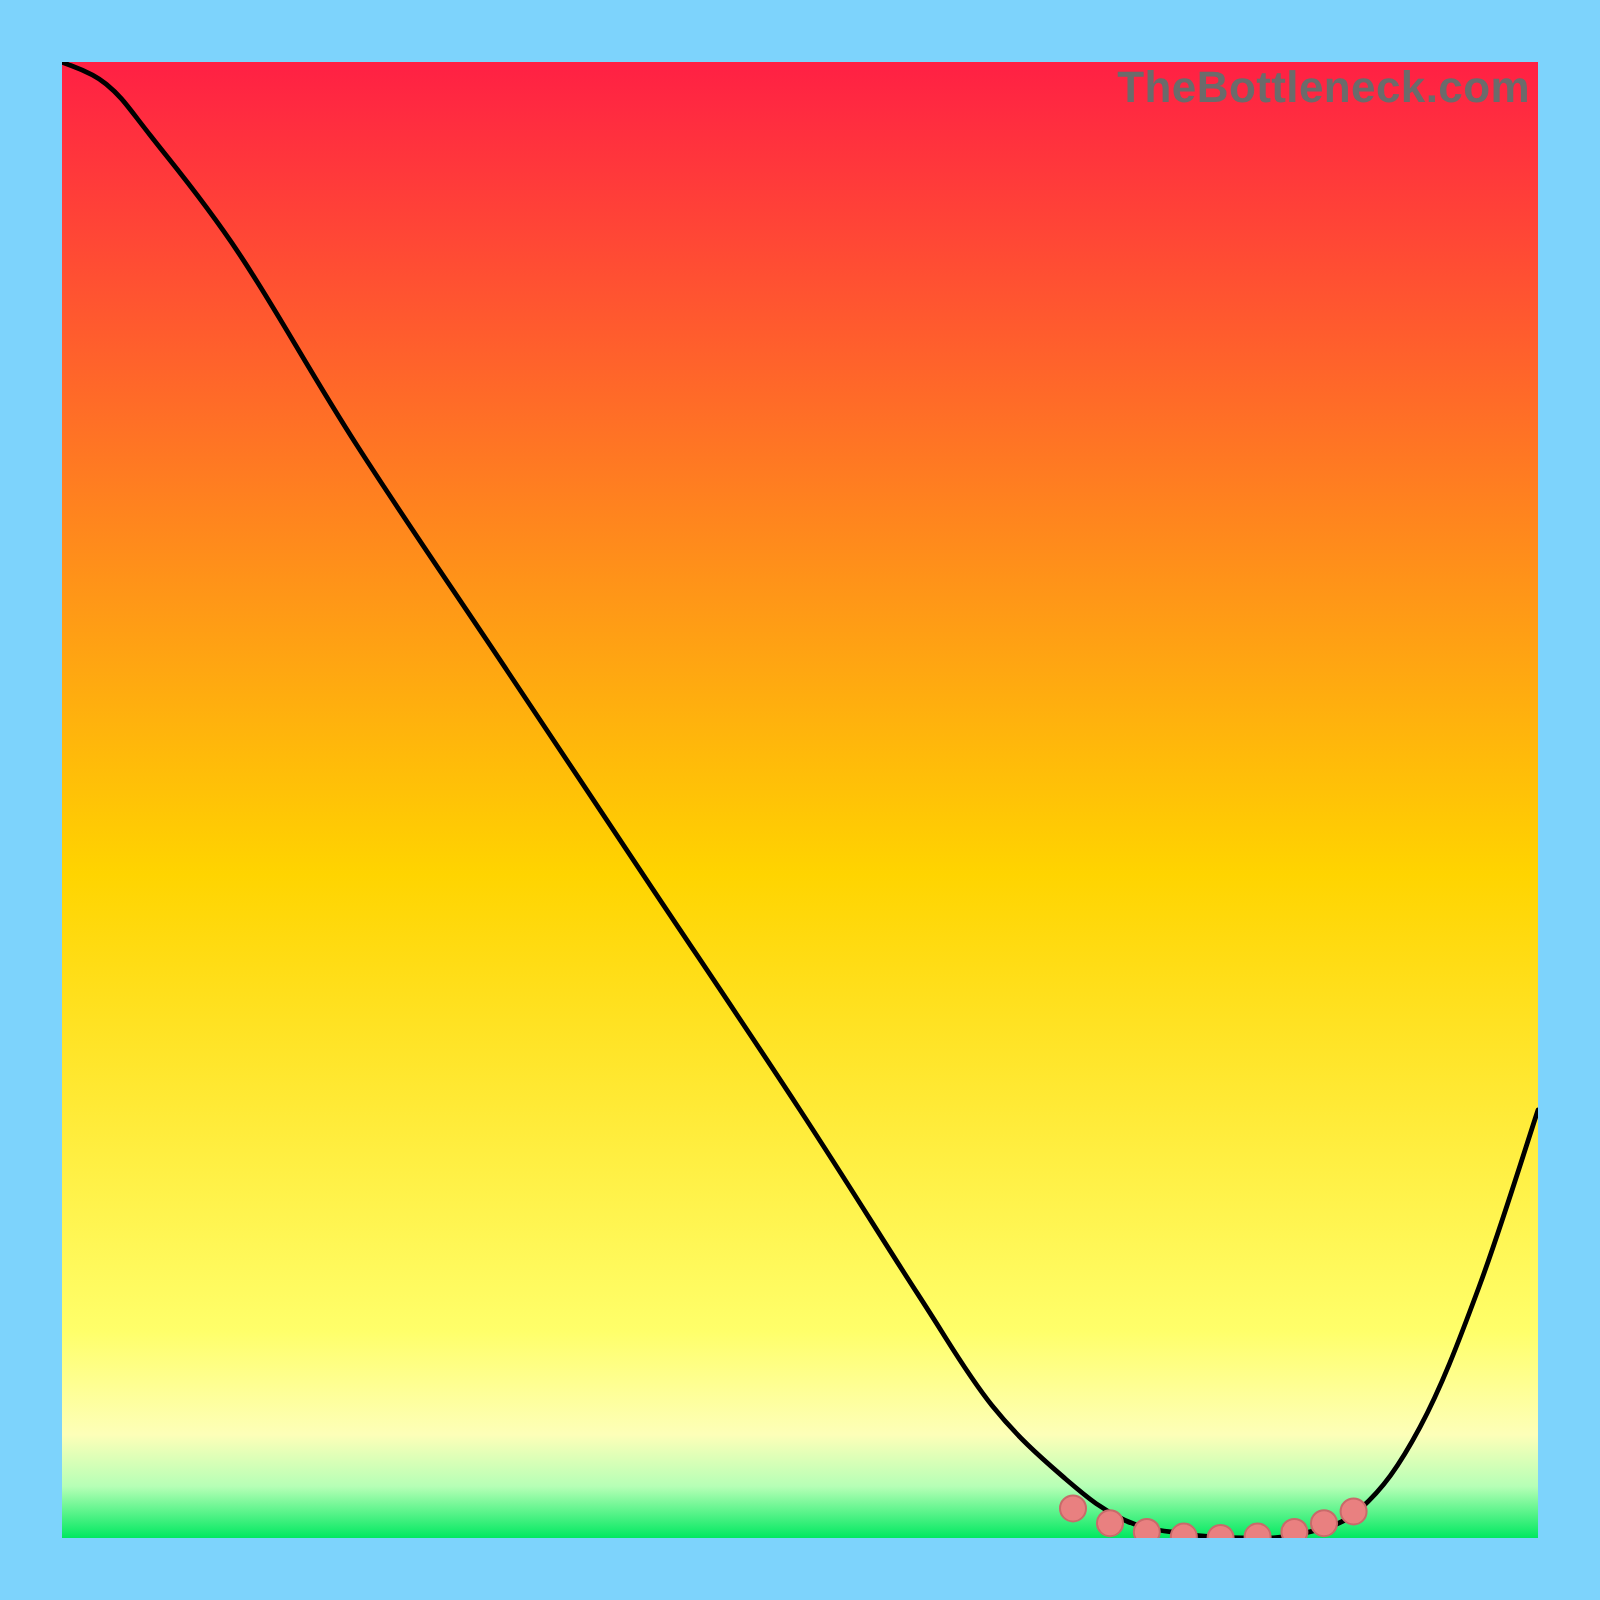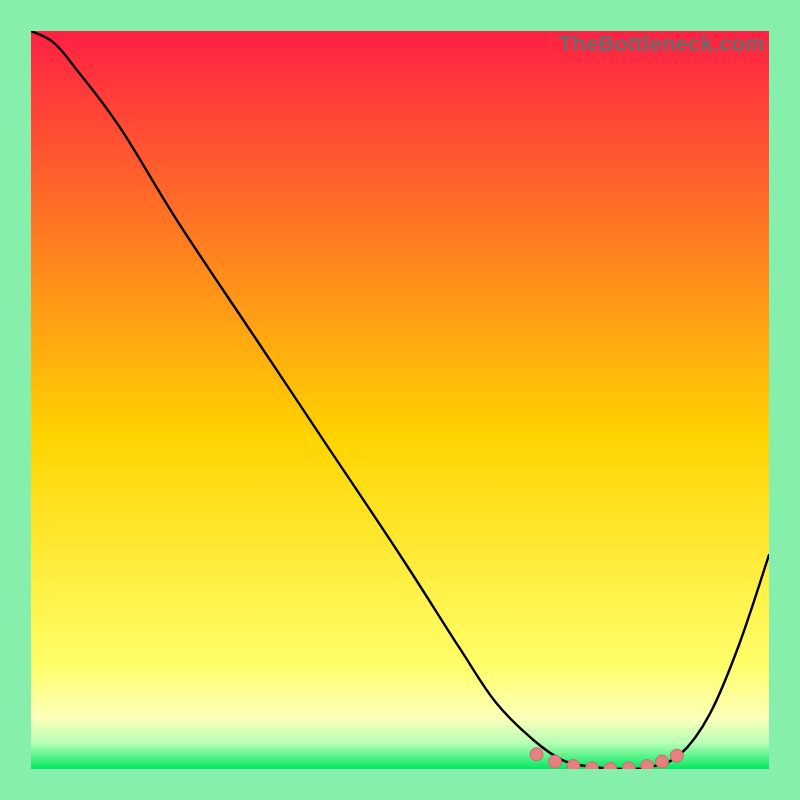--- a/index.html
+++ b/index.html
@@ -9,21 +9,21 @@
     height: 800px;
     background: #000;
     overflow: hidden;
   }
   .frame {
     position: absolute;
     left: 0;
     top: 0;
     width: 800px;
     height: 800px;
-    background: #86efac;
+    background: #7dd3fc;
   }
   .plot {
     position: absolute;
     left: 31px;
     top: 31px;
     width: 738px;
     height: 738px;
     overflow: hidden;
   }
   .watermark {

